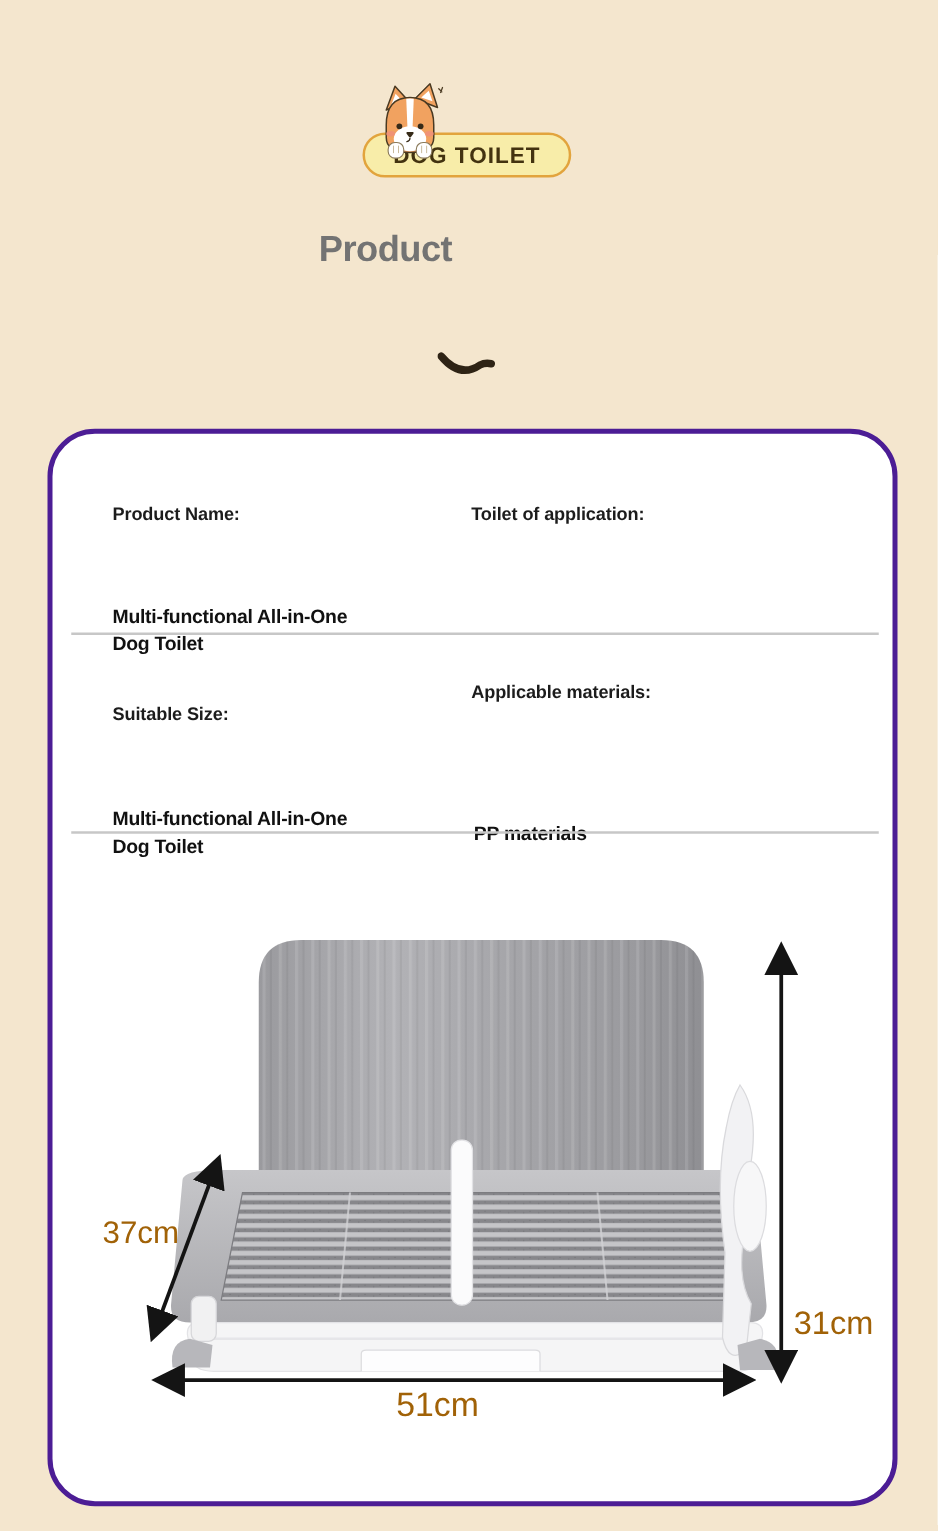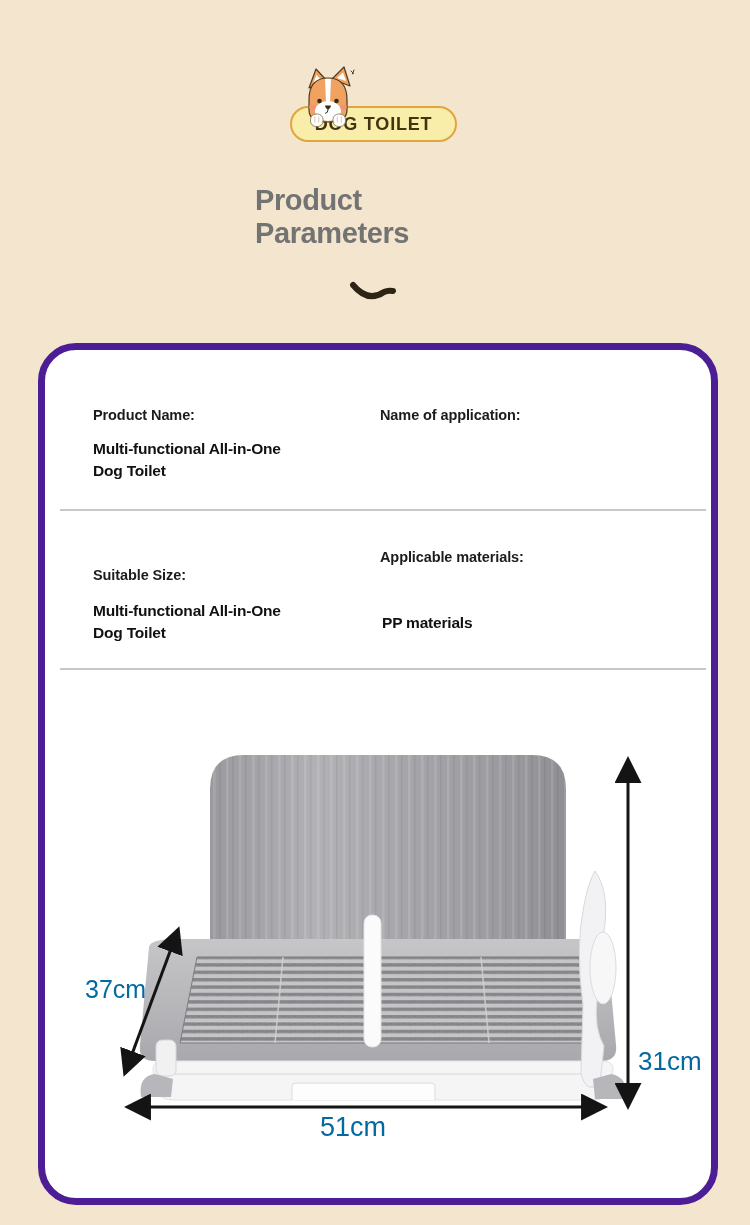--- a/index.html
+++ b/index.html
@@ -13,34 +13,34 @@
   .badge-label{font-size:18px; font-weight:bold; letter-spacing:.8px; color:#433310;}
   .mascot{position:absolute; left:299px; top:66px; width:58px; height:62px; z-index:2;}
 
   
   .heading{position:absolute; left:255px; top:184px; color:#737373; font-weight:bold;
            font-size:29px; line-height:33px; letter-spacing:-.4px;}
   .smile{position:absolute; left:350px; top:281px; width:46px; height:24px;}
 
   
   .card{position:absolute; left:38px; top:343px; width:680px; height:862px; box-sizing:border-box;
-        background:#ffffff; border:7px solid #4c1d95; border-radius:38px;}
+        background:#ffffff; border:4px solid #4c1d95; border-radius:38px;}
   .field-label{position:absolute; font-size:14.5px; font-weight:bold; color:#1c1c1c; letter-spacing:-.1px;}
   .field-value{position:absolute; font-size:15.5px; font-weight:bold; color:#111111; letter-spacing:-.2px;
-               line-height:22px; white-space:pre-line;}
+               line-height:22px; white-space:pre-line;margin-top:48px;}
   .f1l{left:48px; top:57px;}   .f1v{left:48px; top:88px;  width:300px;}
   .f2l{left:335px; top:57px;}  .f2v{left:335px; top:88px; width:340px;}
   .f3l{left:48px; top:217px;}  .f3v{left:48px; top:250px; width:300px;}
   .f4l{left:335px; top:199px;} .f4v{left:337px; top:262px; width:340px;}
   .divider{position:absolute; left:15px; width:646px; height:2px; background:#c7c7c7;}
   .d1{top:159px;} .d2{top:318px;}
 
   
   .figure-svg{position:absolute; left:38px; top:393px; width:570px; height:400px;}
-  .dim{position:absolute; font-size:25px; color:#0369a1; letter-spacing:0;}
+  .dim{position:absolute; font-size:25px; color:#a16207; letter-spacing:0;}
   .dim-depth {left:40px;  top:625px;}
   .dim-width {left:275px; top:762px; font-size:27px;}
   .dim-height{left:593px; top:696px; font-size:26px;}
 </style>
 </head>
 <body>
 
 <div class="page">
 
   <svg class="mascot" viewBox="0 0 58 62">
@@ -62,32 +62,31 @@
     <rect x="34" y="48" width="12.5" height="12.5" rx="5.5" fill="#ffffff" stroke="#8a7a5a" stroke-width="0.9"></rect>
     <path d="M15.8,50.5 V56.5 M19.8,50.5 V56.5 M38.3,50.5 V56.5 M42.3,50.5 V56.5" stroke="#c9bb9d" stroke-width="0.8" fill="none"></path>
   </svg>
 
   <div class="badge">
     <span class="badge-label">DOG TOILET</span>
   </div>
 
   <div class="heading">
     <div>Product</div>
-    <div>Parameters</div>
   </div>
   <svg class="smile" viewBox="0 0 46 24">
     <path d="M3,4 Q18,22 34,11 Q38,9 43,10" stroke="#2e2315" stroke-width="6" stroke-linecap="round" fill="none"></path>
   </svg>
 
   <div class="card">
 
     <span class="field-label f1l">Product Name:</span>
     <span class="field-value f1v">Multi-functional All-in-One
 Dog Toilet</span>
-    <span class="field-label f2l">Name of application:</span>
+    <span class="field-label f2l">Toilet of application:</span>
 
     <div class="divider d1"></div>
 
     <span class="field-label f3l">Suitable Size:</span>
     <span class="field-value f3v">Multi-functional All-in-One
 Dog Toilet</span>
     <span class="field-label f4l">Applicable materials:</span>
     <span class="field-value f4v">PP materials</span>
 
     <div class="divider d2"></div>

